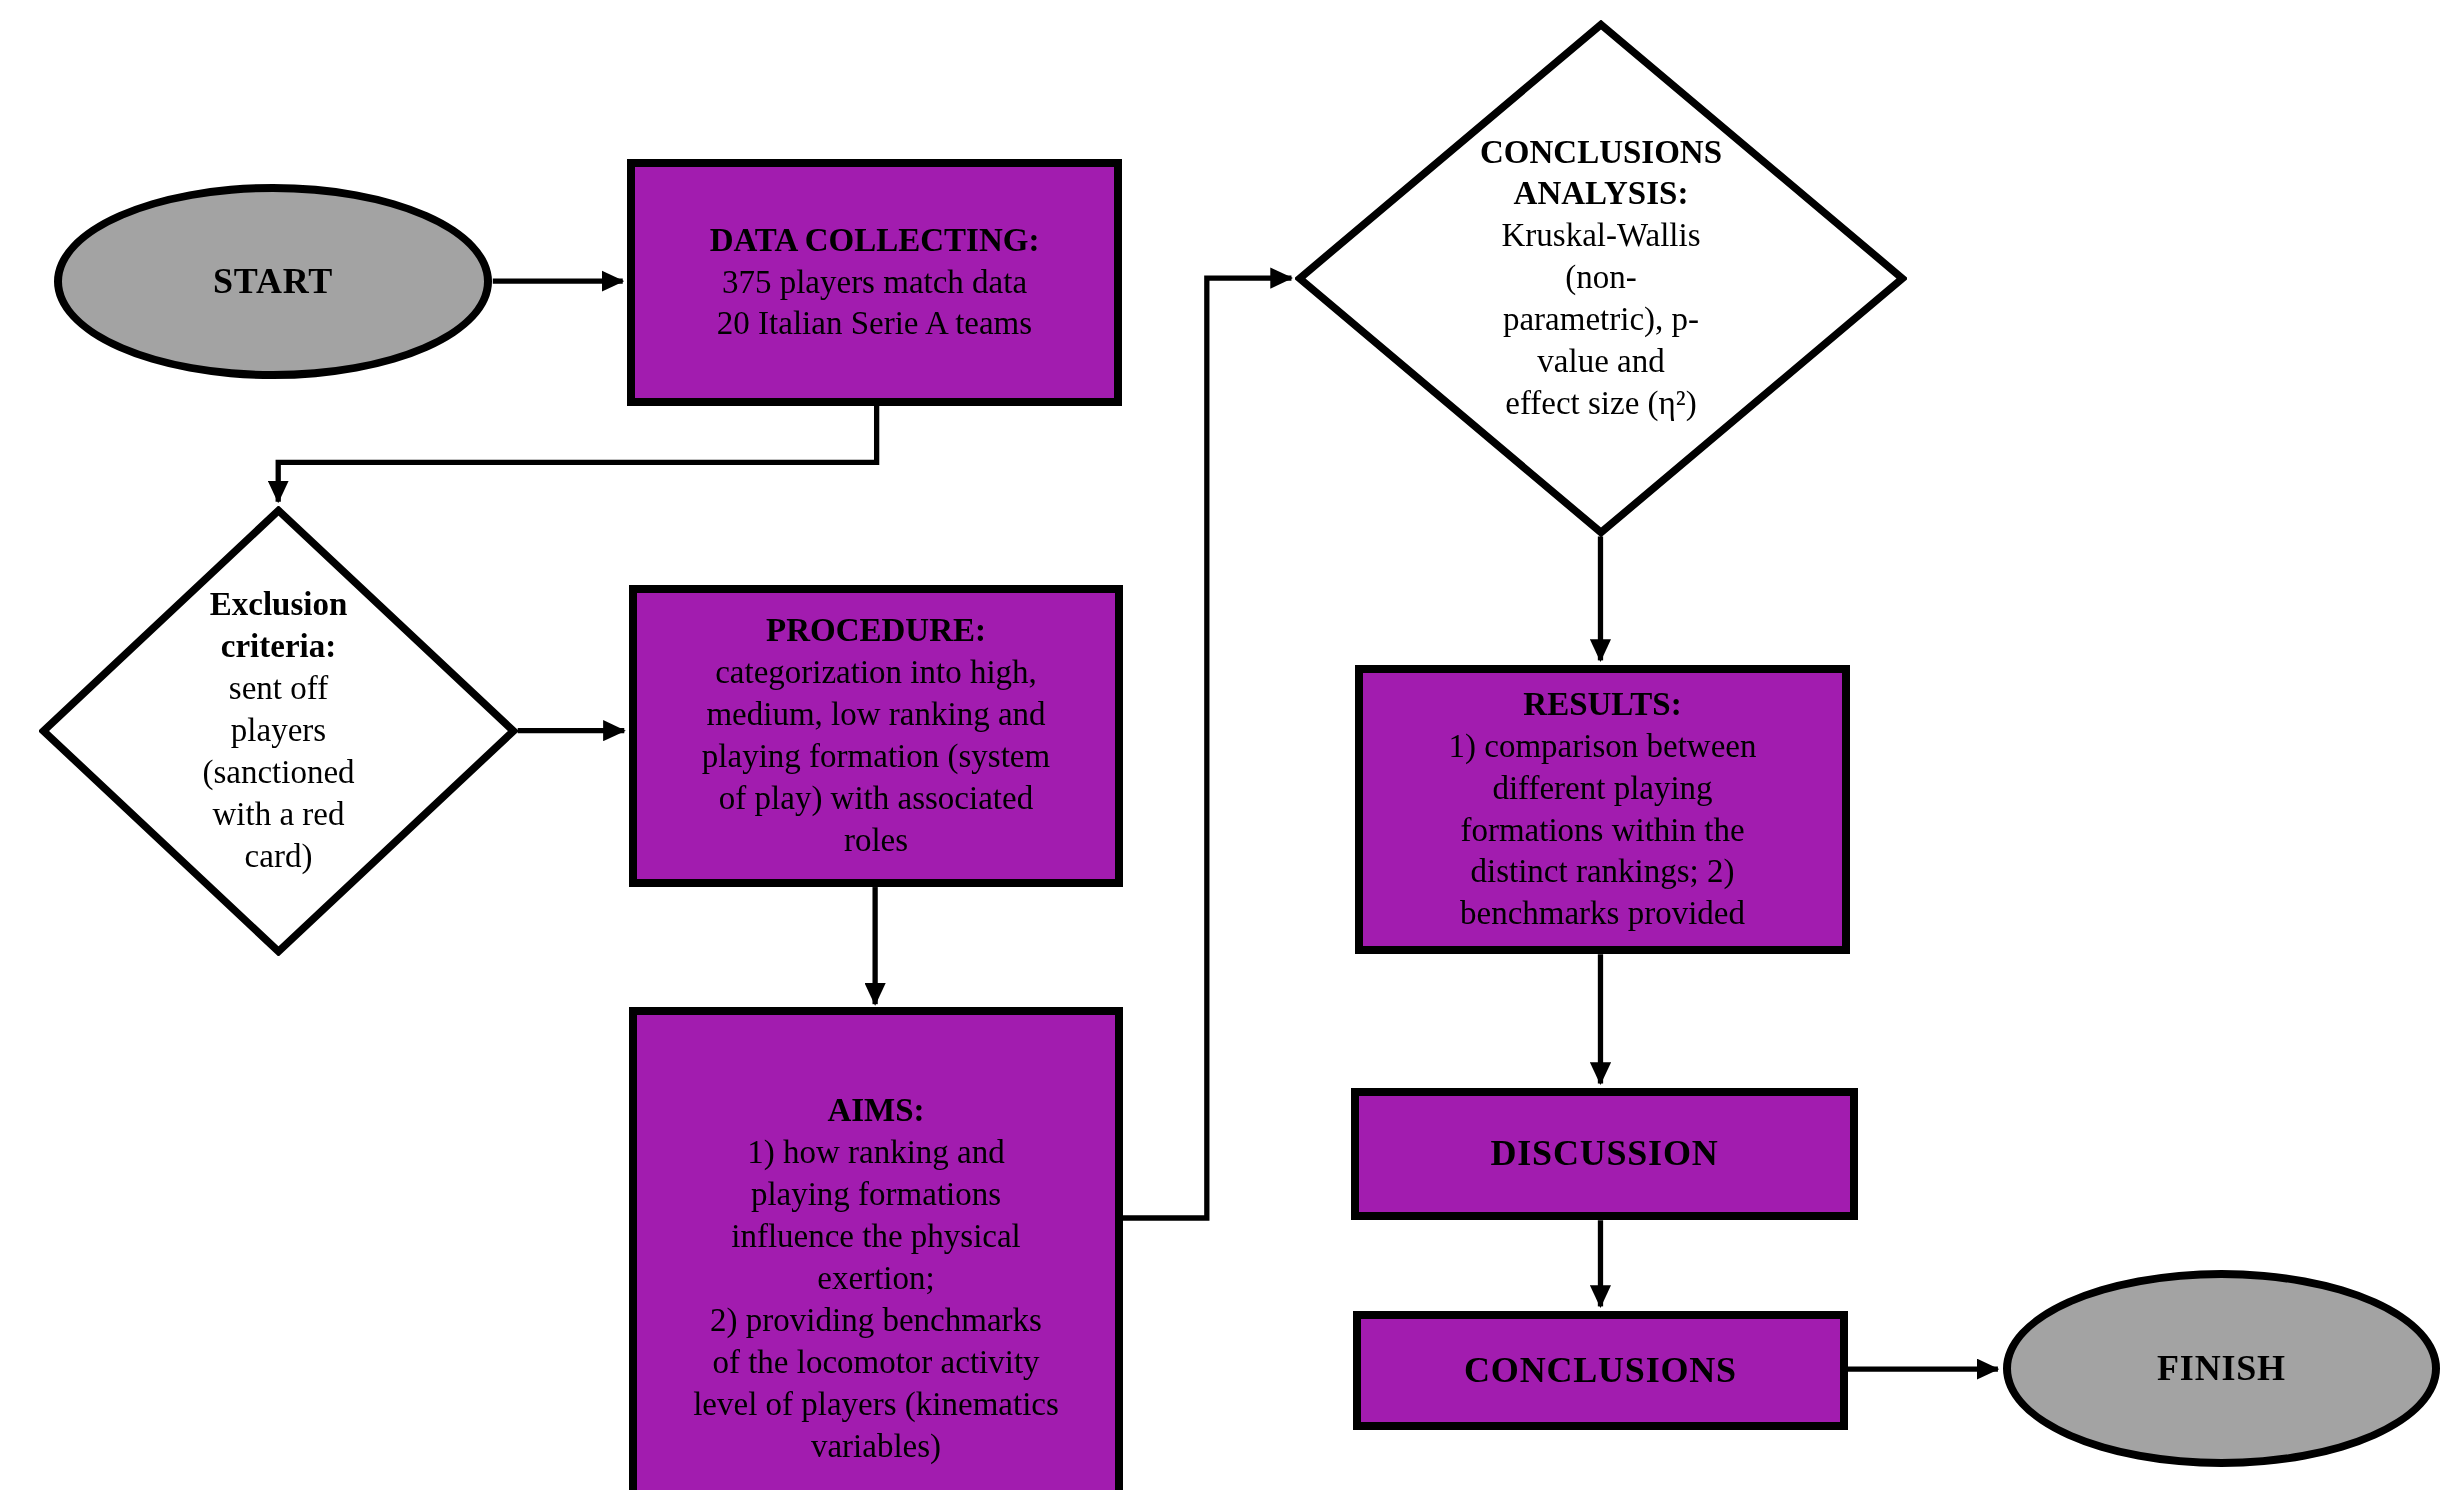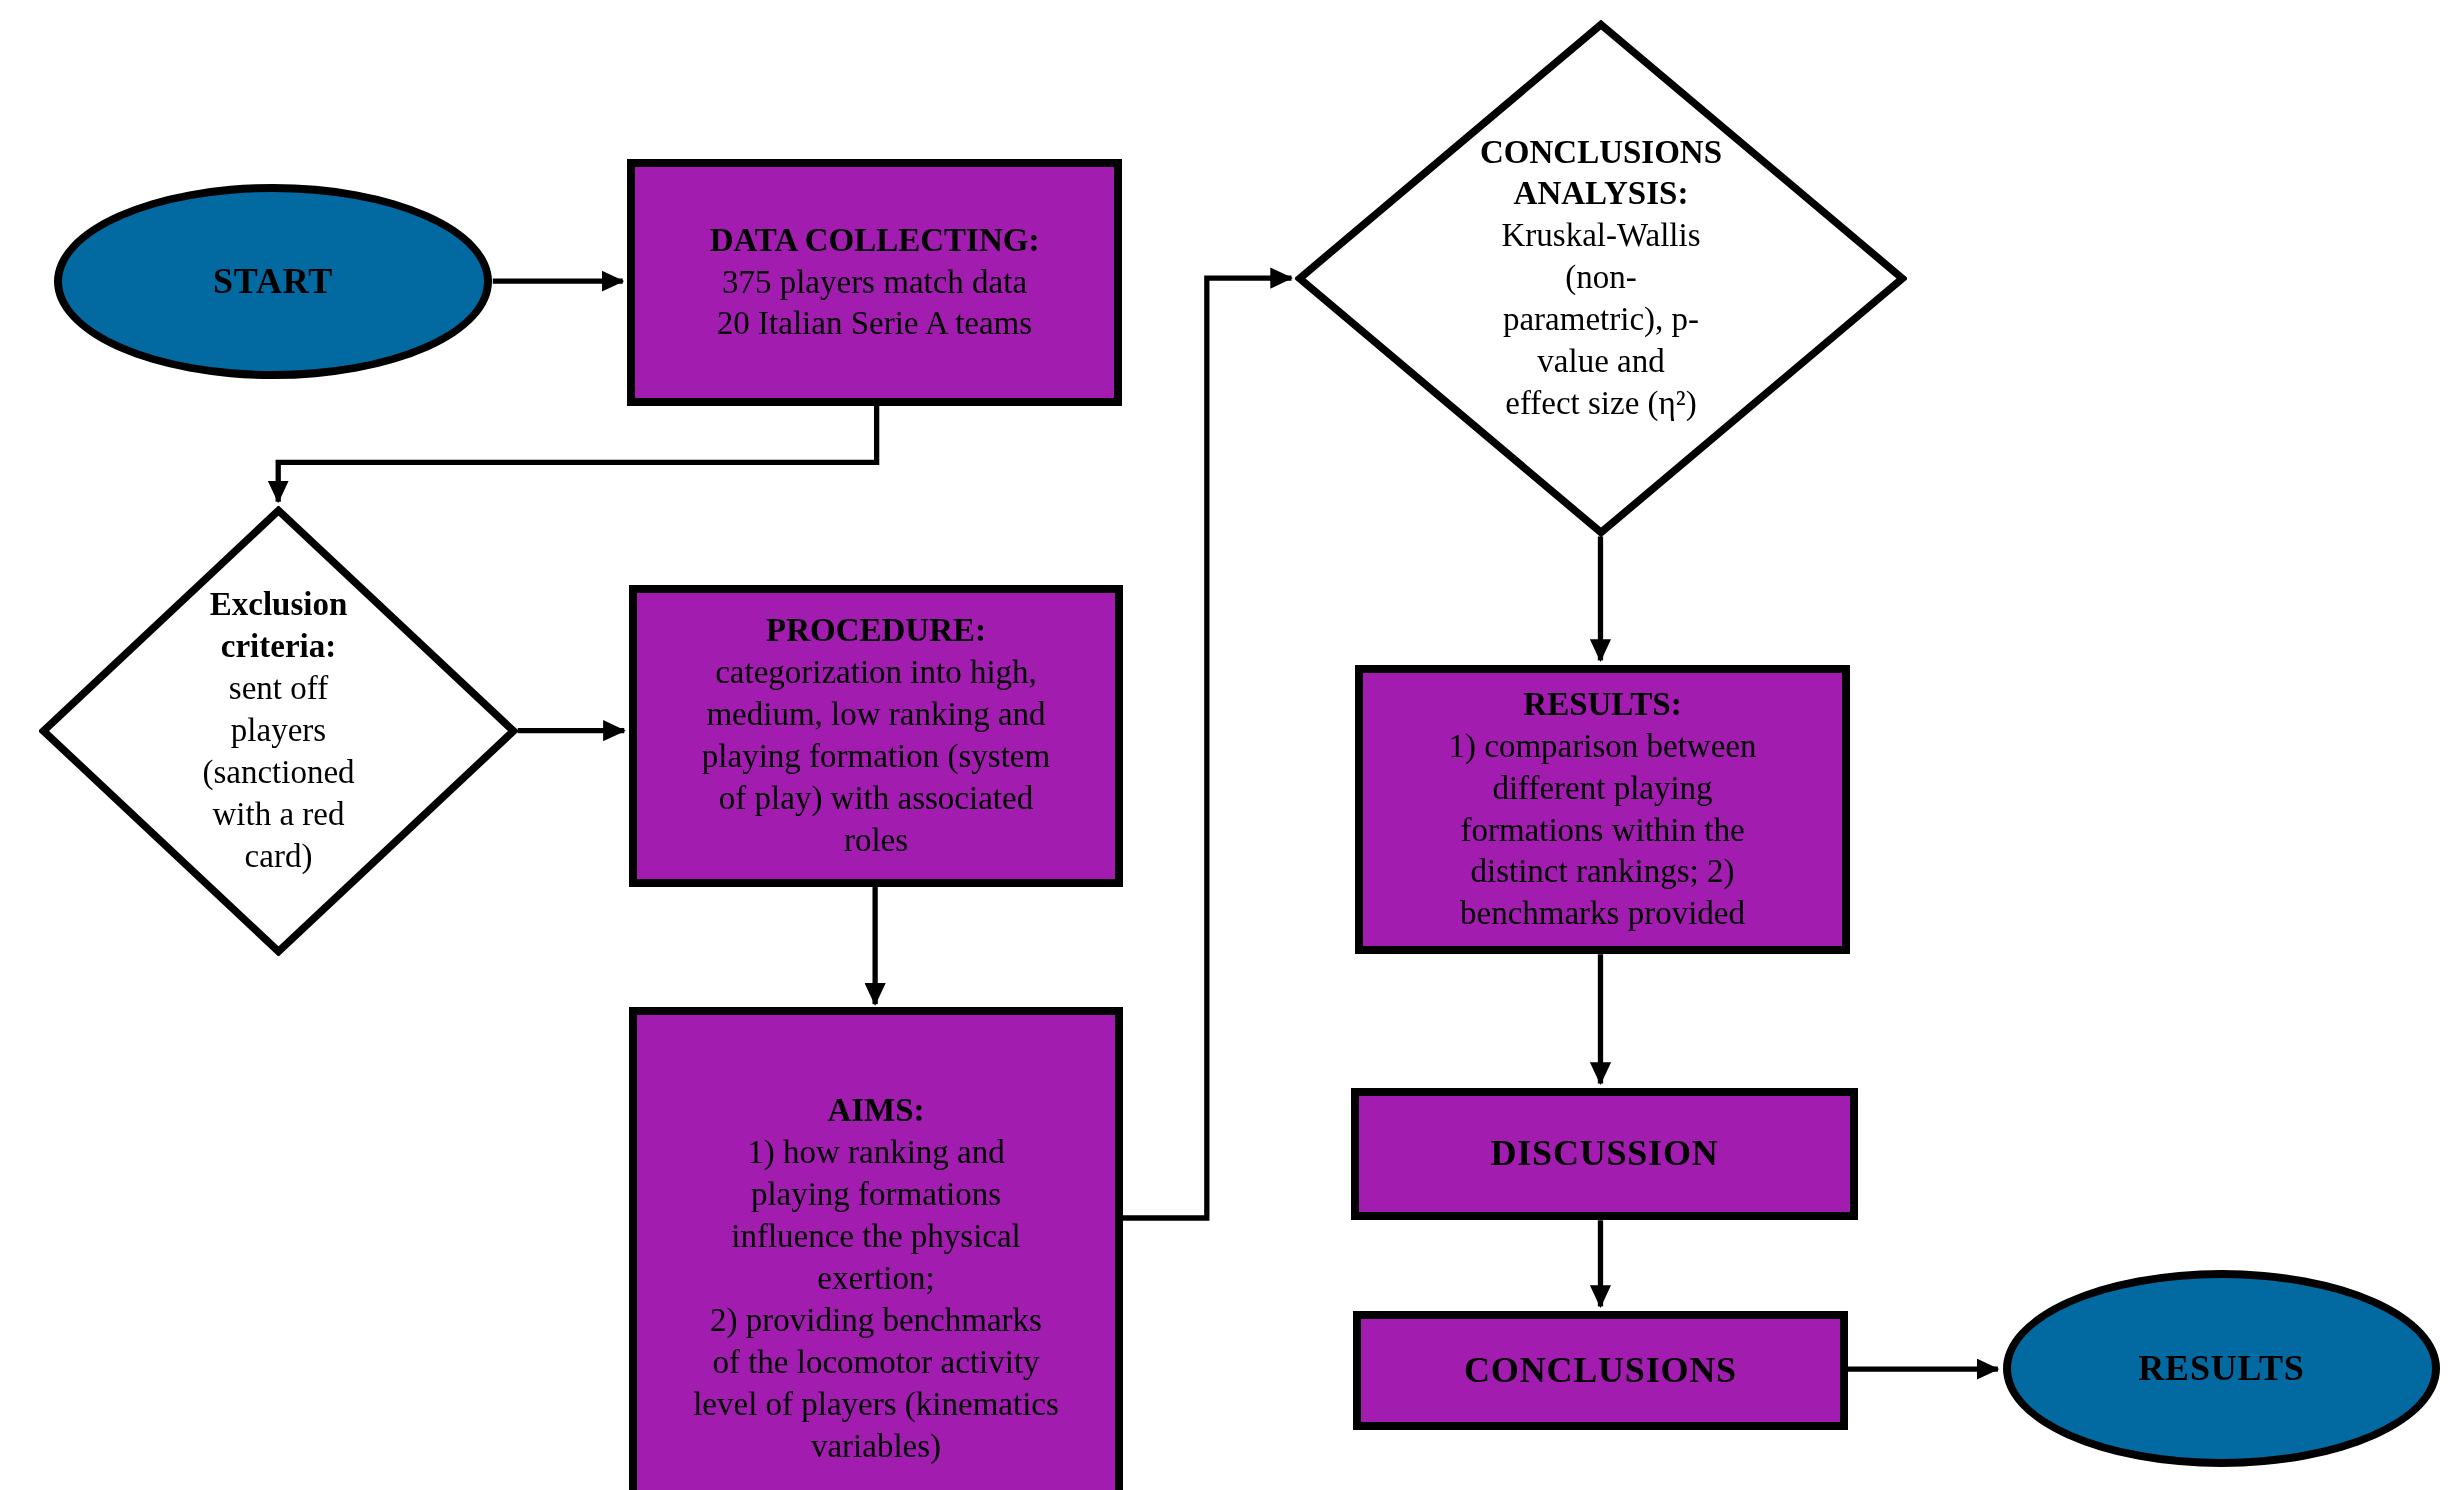--- a/index.html
+++ b/index.html
@@ -38,21 +38,21 @@
     font-size: 33px;
     line-height: 1.27;
   }
   .rect {
     border: 8.3px solid #000000;
     background: #a21caf;
   }
   .ellipse {
     border: 8.3px solid #000000;
     border-radius: 50%;
-    background: #0369a1;
+    background: #a3a3a3;
   }
   .diamond {
     border: none;
     background: transparent;
   }
   .diamond .shape {
     position: absolute;
     left: 0;
     top: 0;
     width: 100%;
@@ -192,18 +192,18 @@
   </div>
 
   <div class="node rect" style="left:1353px;top:1311px;width:495px;height:119px">
     <div class="content">
       <div class="label">CONCLUSIONS</div>
     </div>
   </div>
 
   <div class="node ellipse" style="left:2003px;top:1270px;width:437px;height:197px">
     <div class="content">
-      <div class="label">RESULTS</div>
+      <div class="label">FINISH</div>
     </div>
   </div>
 
 </div>
 
 
 </body></html>

